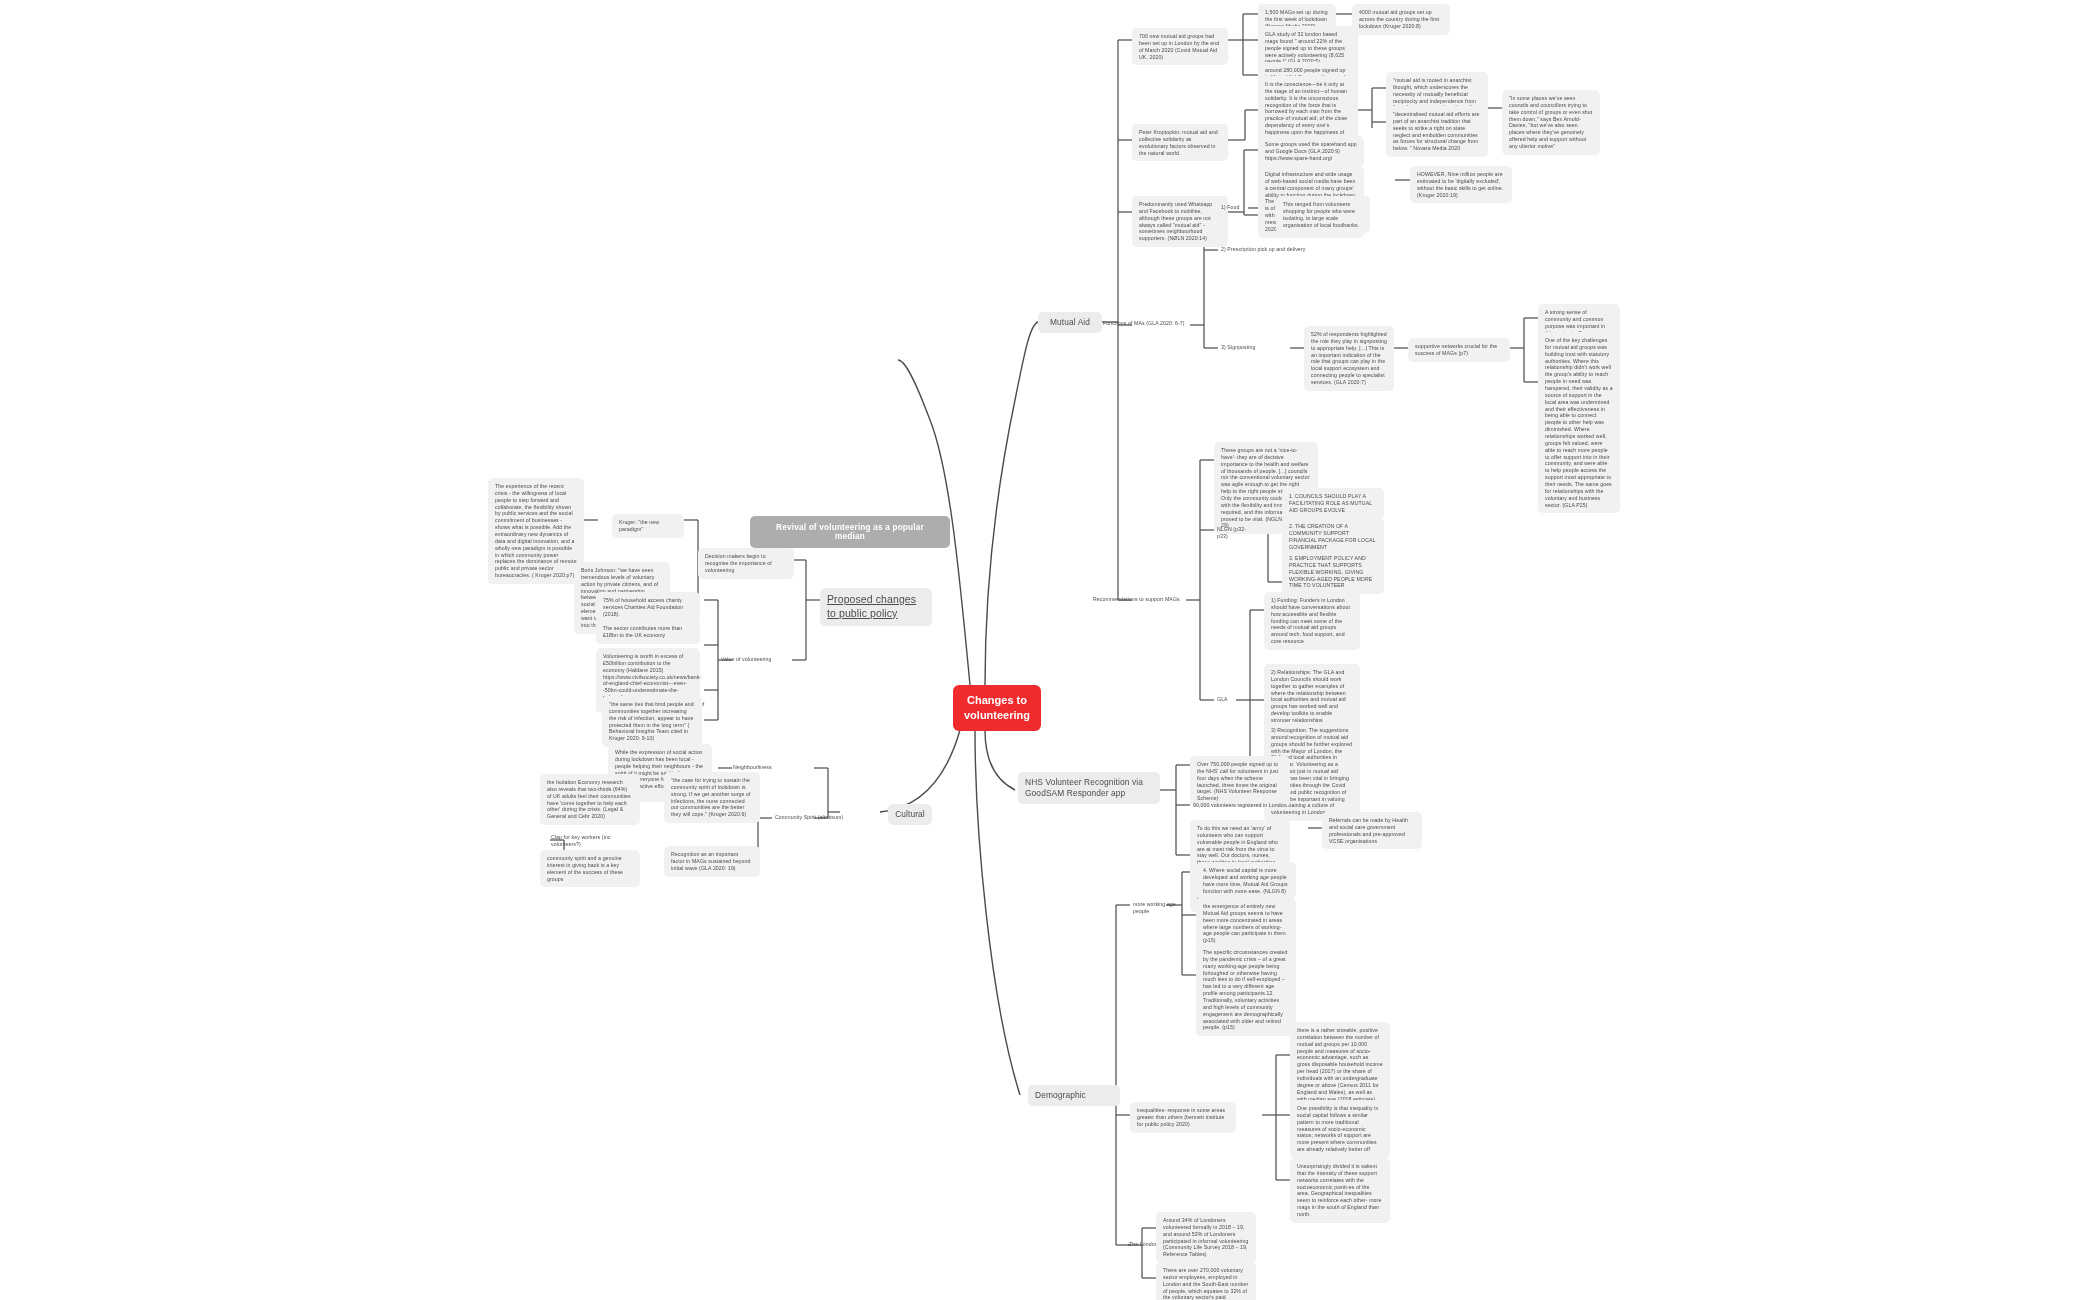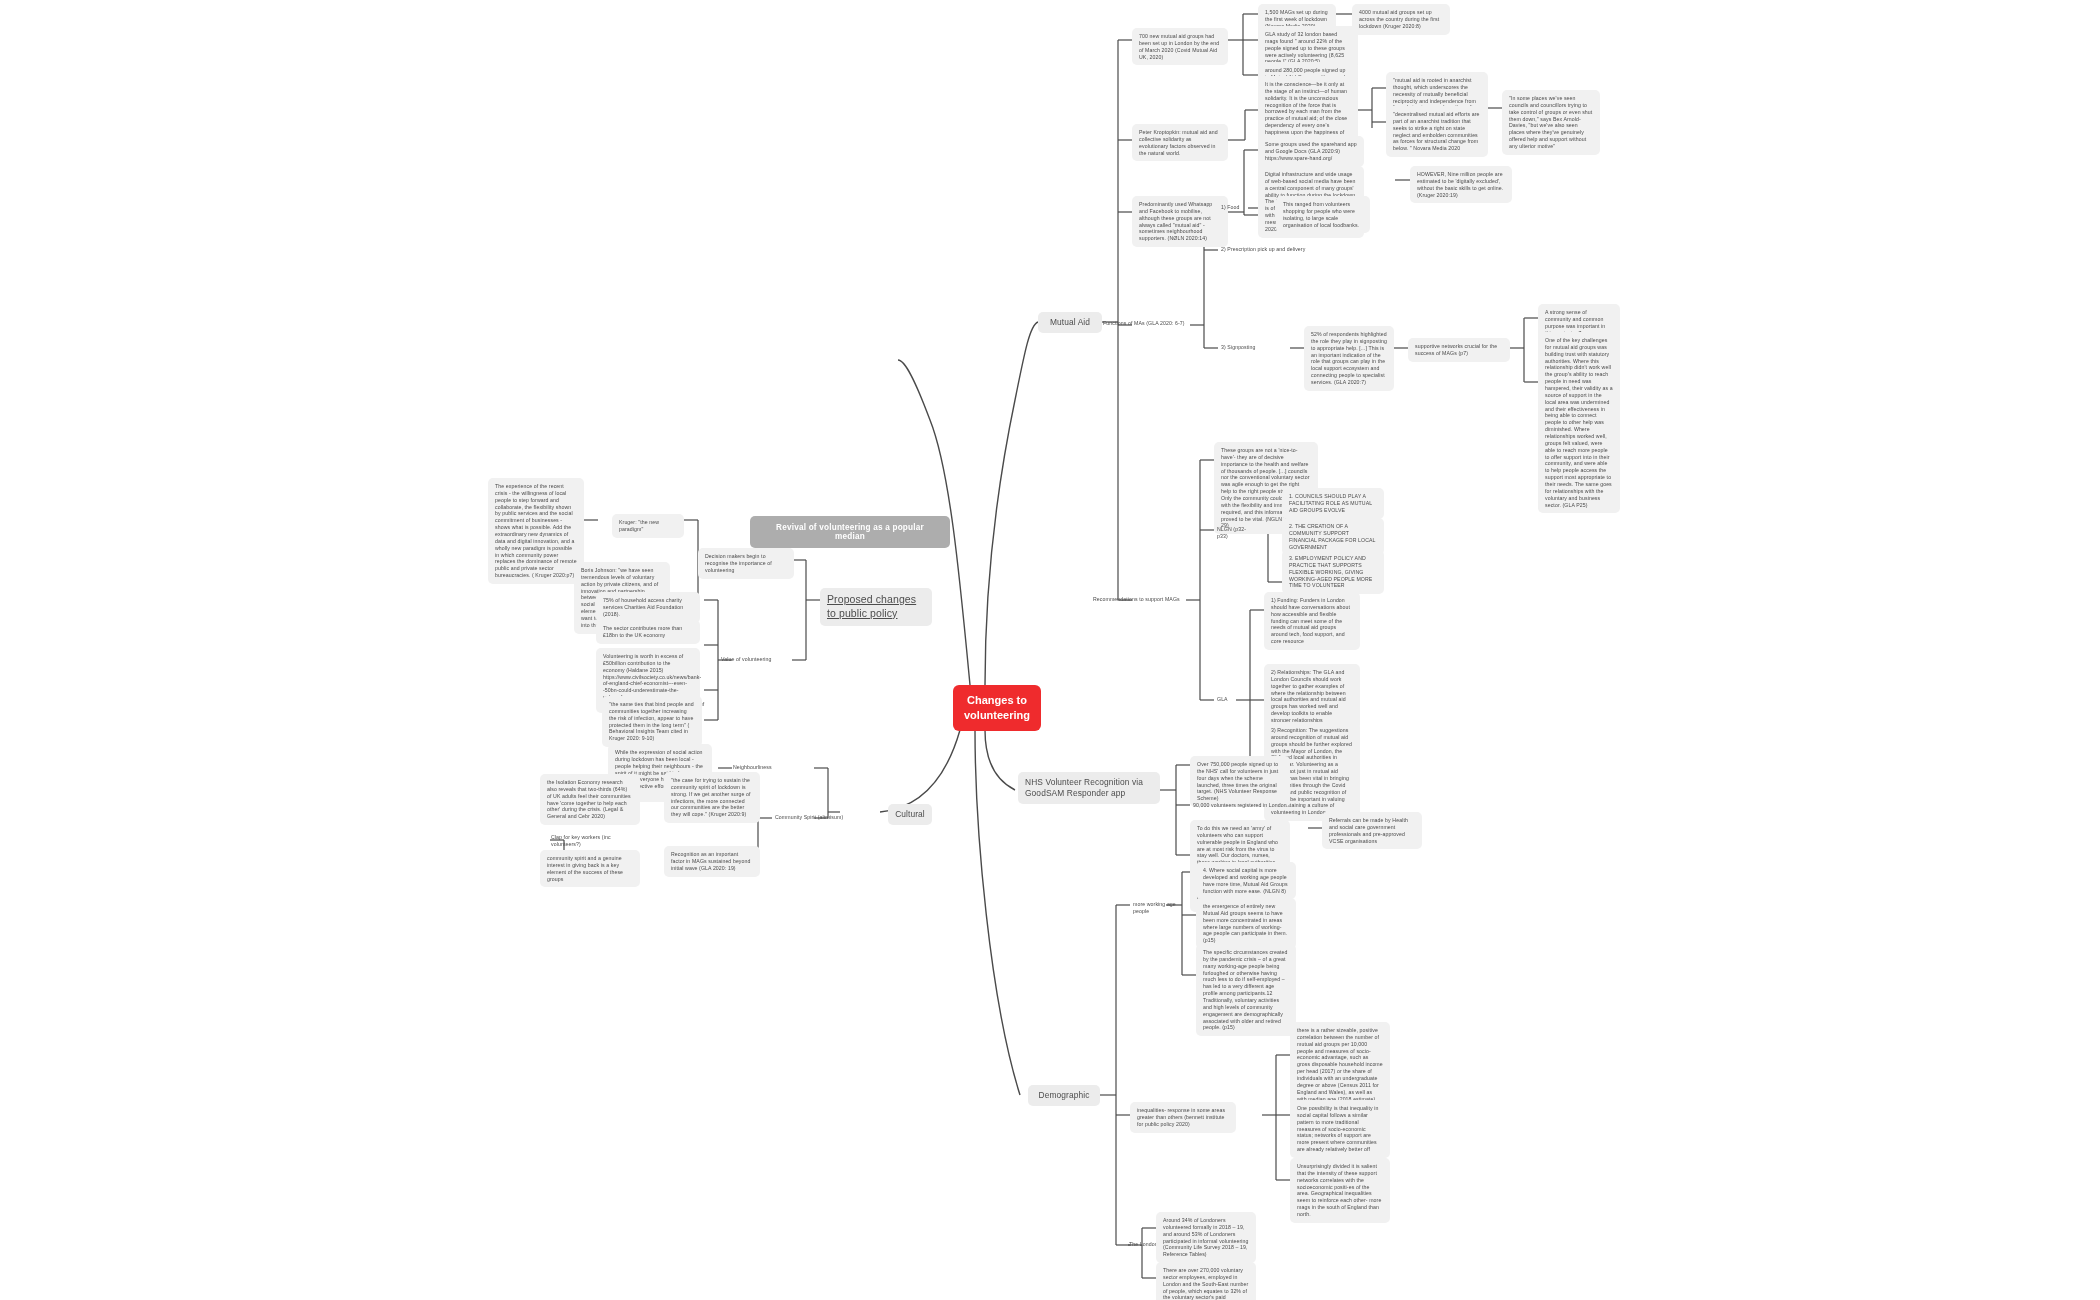--- a/index.html
+++ b/index.html
@@ -157,21 +157,21 @@
       <path d="M564 872 L550 872"></path>
     </g>
   </svg>
 
   <div class="root" style="left:953px;top:685px;width:88px;height:46px;display:flex;align-items:center;justify-content:center;">Changes to volunteering</div>
 
   <div class="title-bar" style="left:750px;top:516px;width:200px;">Revival of volunteering as a popular median</div>
 
   <div class="node branch n8" style="left:1038px;top:312px;width:64px;text-align:center;">Mutual Aid</div>
   <div class="node branch n8" style="left:1018px;top:772px;width:142px;">NHS Volunteer Recognition via GoodSAM Responder app</div>
-  <div class="node branch n8" style="left:1028px;top:1085px;width:72px;text-align:center;">Demographic</div>
+  <div class="node branch n8" style="left:1028px;top:1085px;width:92px;text-align:left;">Demographic</div>
   <div class="node branch n10" style="left:820px;top:588px;width:112px;text-decoration:underline;">Proposed changes to public policy</div>
   <div class="node branch n8" style="left:872px;top:804px;width:44px;text-align:center;margin-left:16px;">Cultural</div>
 
   <div class="node n5" style="left:1132px;top:28px;width:96px;">700 new mutual aid groups had been set up in London by the end of March 2020 (Covid Mutual Aid UK, 2020)</div>
   <div class="node n5" style="left:1258px;top:4px;width:78px;">1,500 MAGs set up during the first week of lockdown (Novara Media 2020)</div>
   <div class="node n5" style="left:1352px;top:4px;width:98px;">4000 mutual aid groups set up across the country during the first lockdown (Kruger 2020:8)</div>
   <div class="node n5" style="left:1258px;top:26px;width:100px;">GLA study of 32 london based mags found " around 22% of the people signed up to these groups were actively volunteering (8,625 people.)" (GLA 2020:5)</div>
   <div class="node n5" style="left:1258px;top:62px;width:100px;">around 280,000 people signed up to Mutual Aid Groups with around 70,000 active, but the number could be far higher. GLA 2020 6</div>
 
   <div class="node n5" style="left:1132px;top:124px;width:96px;">Peter Kroptopkin: mutual aid and collective solidarity as evolutionary factors observed in the natural world.</div>

